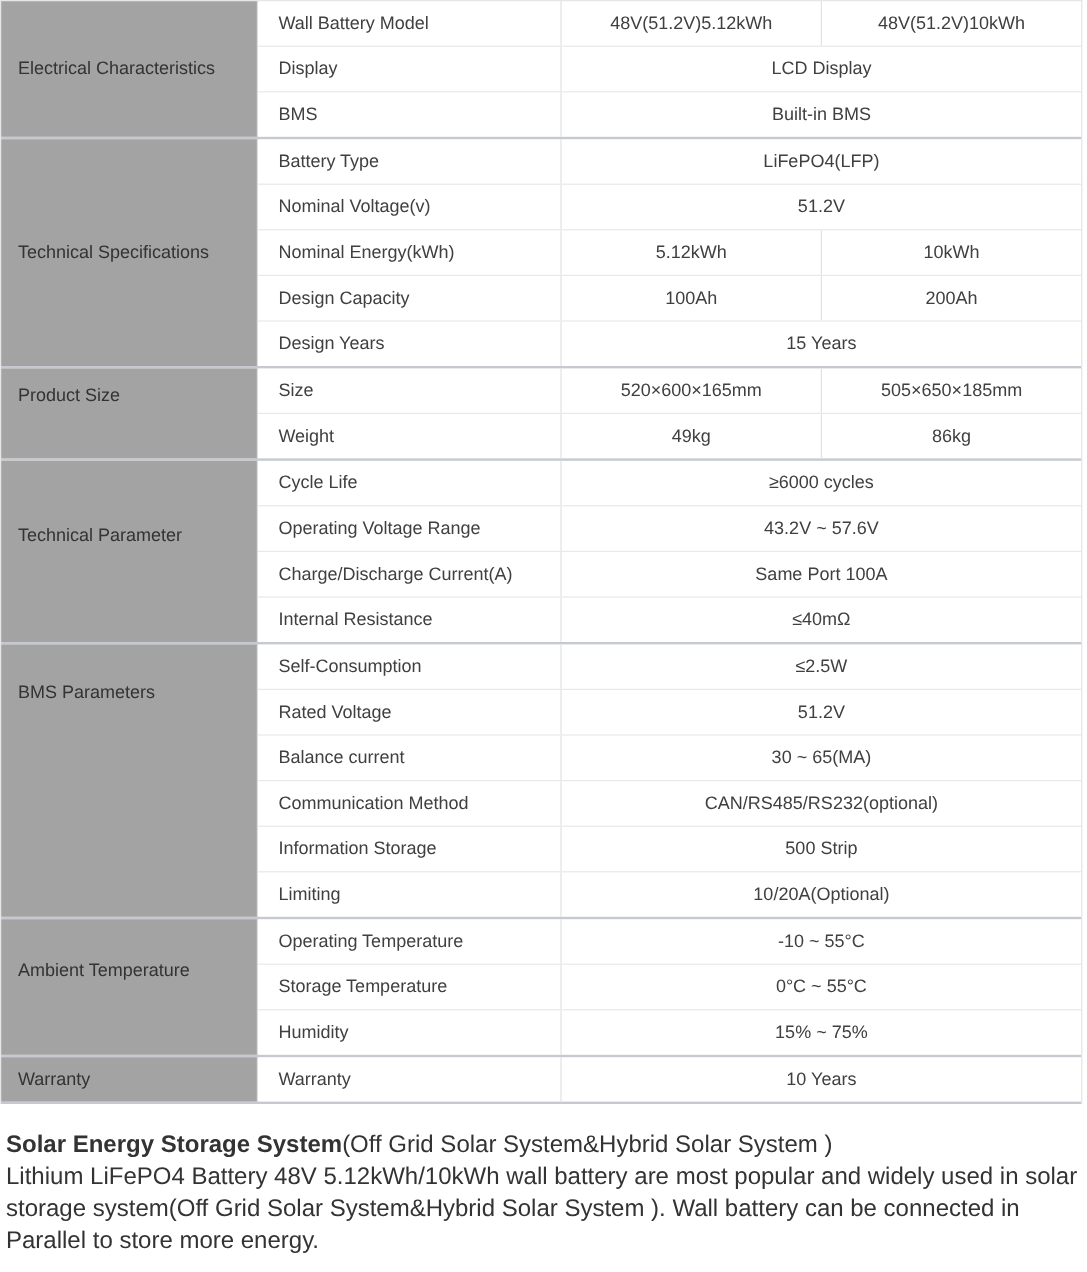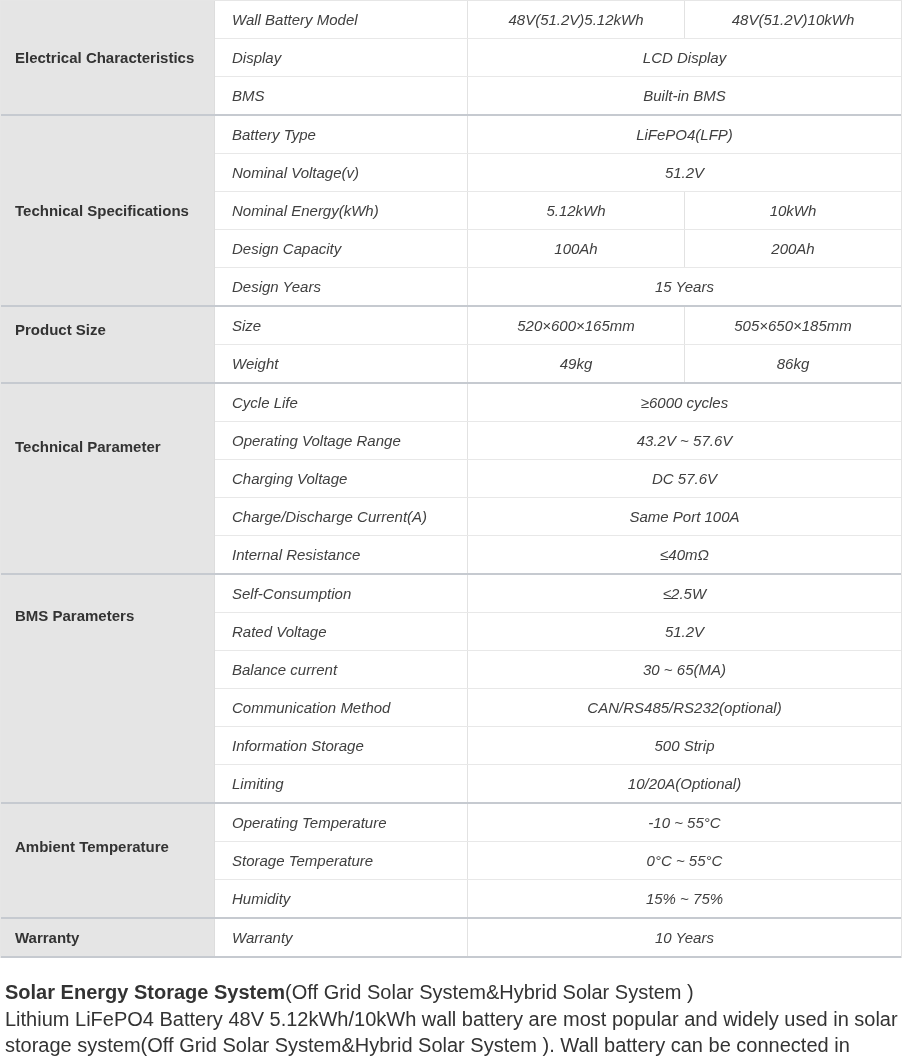--- a/index.html
+++ b/index.html
@@ -9,35 +9,35 @@
   .spec-table {
     width:900px;
     border-top:1px solid #e6e6e6;
     border-left:1px solid #e6e6e6;
     border-right:1px solid #e3e3e3;
     font-size:15px;
   }
   .section { display:flex; border-bottom:2px solid #c6cad0; }
   .shead {
     width:214px; box-sizing:border-box; flex:0 0 214px;
-    background:#e5e5e5;
+    background:#a3a3a3;
     border-right:1px solid #dddddd;
-    font-weight:bold; color:#333333;
+    font-weight:normal; color:#333333;
     padding-left:14px; padding-right:12px;
     line-height:26px;
   }
   .sec-elec .shead, .sec-techspec .shead, .sec-warranty .shead {
     display:flex; flex-direction:column; justify-content:center;
   }
   .sec-size .shead     { padding-top:10px; }
   .sec-techparam .shead{ padding-top:50px; }
   .sec-bms .shead      { padding-top:28px; }
   .sec-ambient .shead  { padding-top:30px; }
 
-  .rows { flex:1; display:flex; flex-direction:column;font-style:italic; }
+  .rows { flex:1; display:flex; flex-direction:column; }
   .row { display:flex; height:37px; border-bottom:1px solid #e8e8e8; }
   .row:last-child { border-bottom:none; }
   .param {
     width:253px; box-sizing:border-box; flex:0 0 253px;
     padding-left:17px;
     border-right:1px solid #e2e2e2;
     display:flex; align-items:center;
     color:#404040; white-space:nowrap;
   }
   .vals { flex:1; display:flex; }
@@ -148,26 +148,20 @@
             <div class="val">≥6000 cycles</div>
           </div>
         </div>
         <div class="row">
           <div class="param">Operating Voltage Range</div>
           <div class="vals">
             <div class="val">43.2V ~ 57.6V</div>
           </div>
         </div>
         <div class="row">
-          <div class="param">Charging Voltage</div>
-          <div class="vals">
-            <div class="val">DC 57.6V</div>
-          </div>
-        </div>
-        <div class="row">
           <div class="param">Charge/Discharge Current(A)</div>
           <div class="vals">
             <div class="val">Same Port 100A</div>
           </div>
         </div>
         <div class="row">
           <div class="param">Internal Resistance</div>
           <div class="vals">
             <div class="val">≤40mΩ</div>
           </div>

